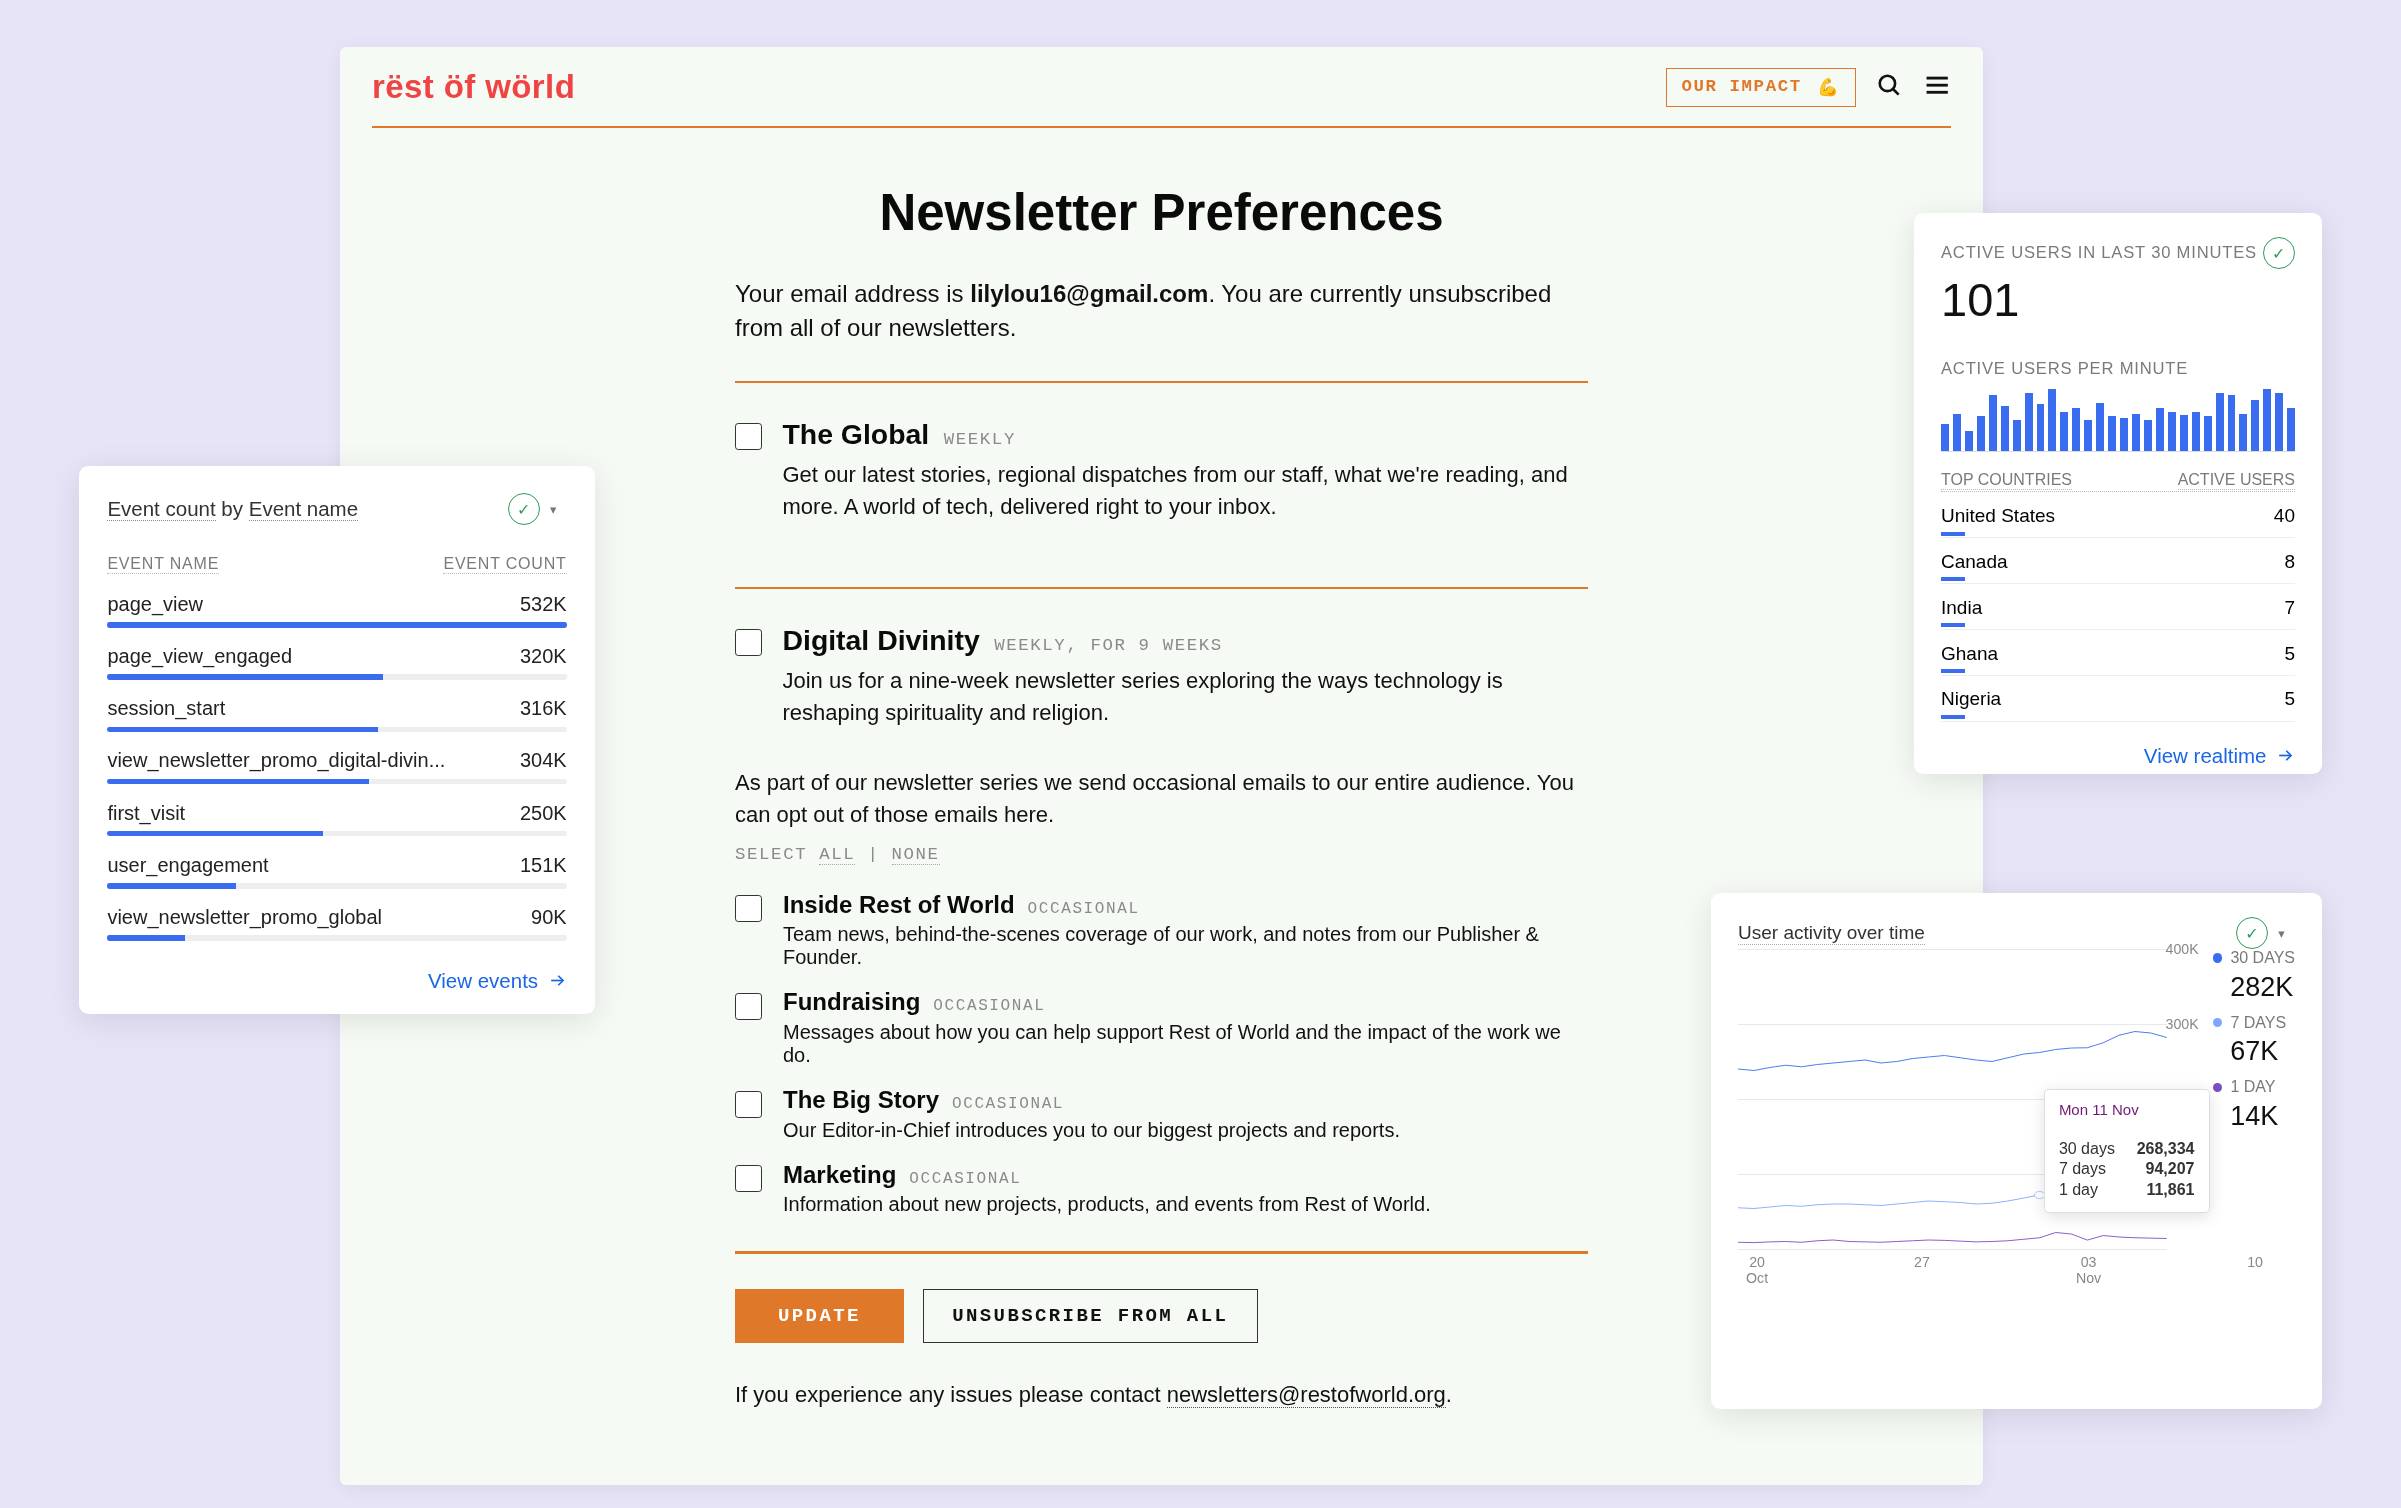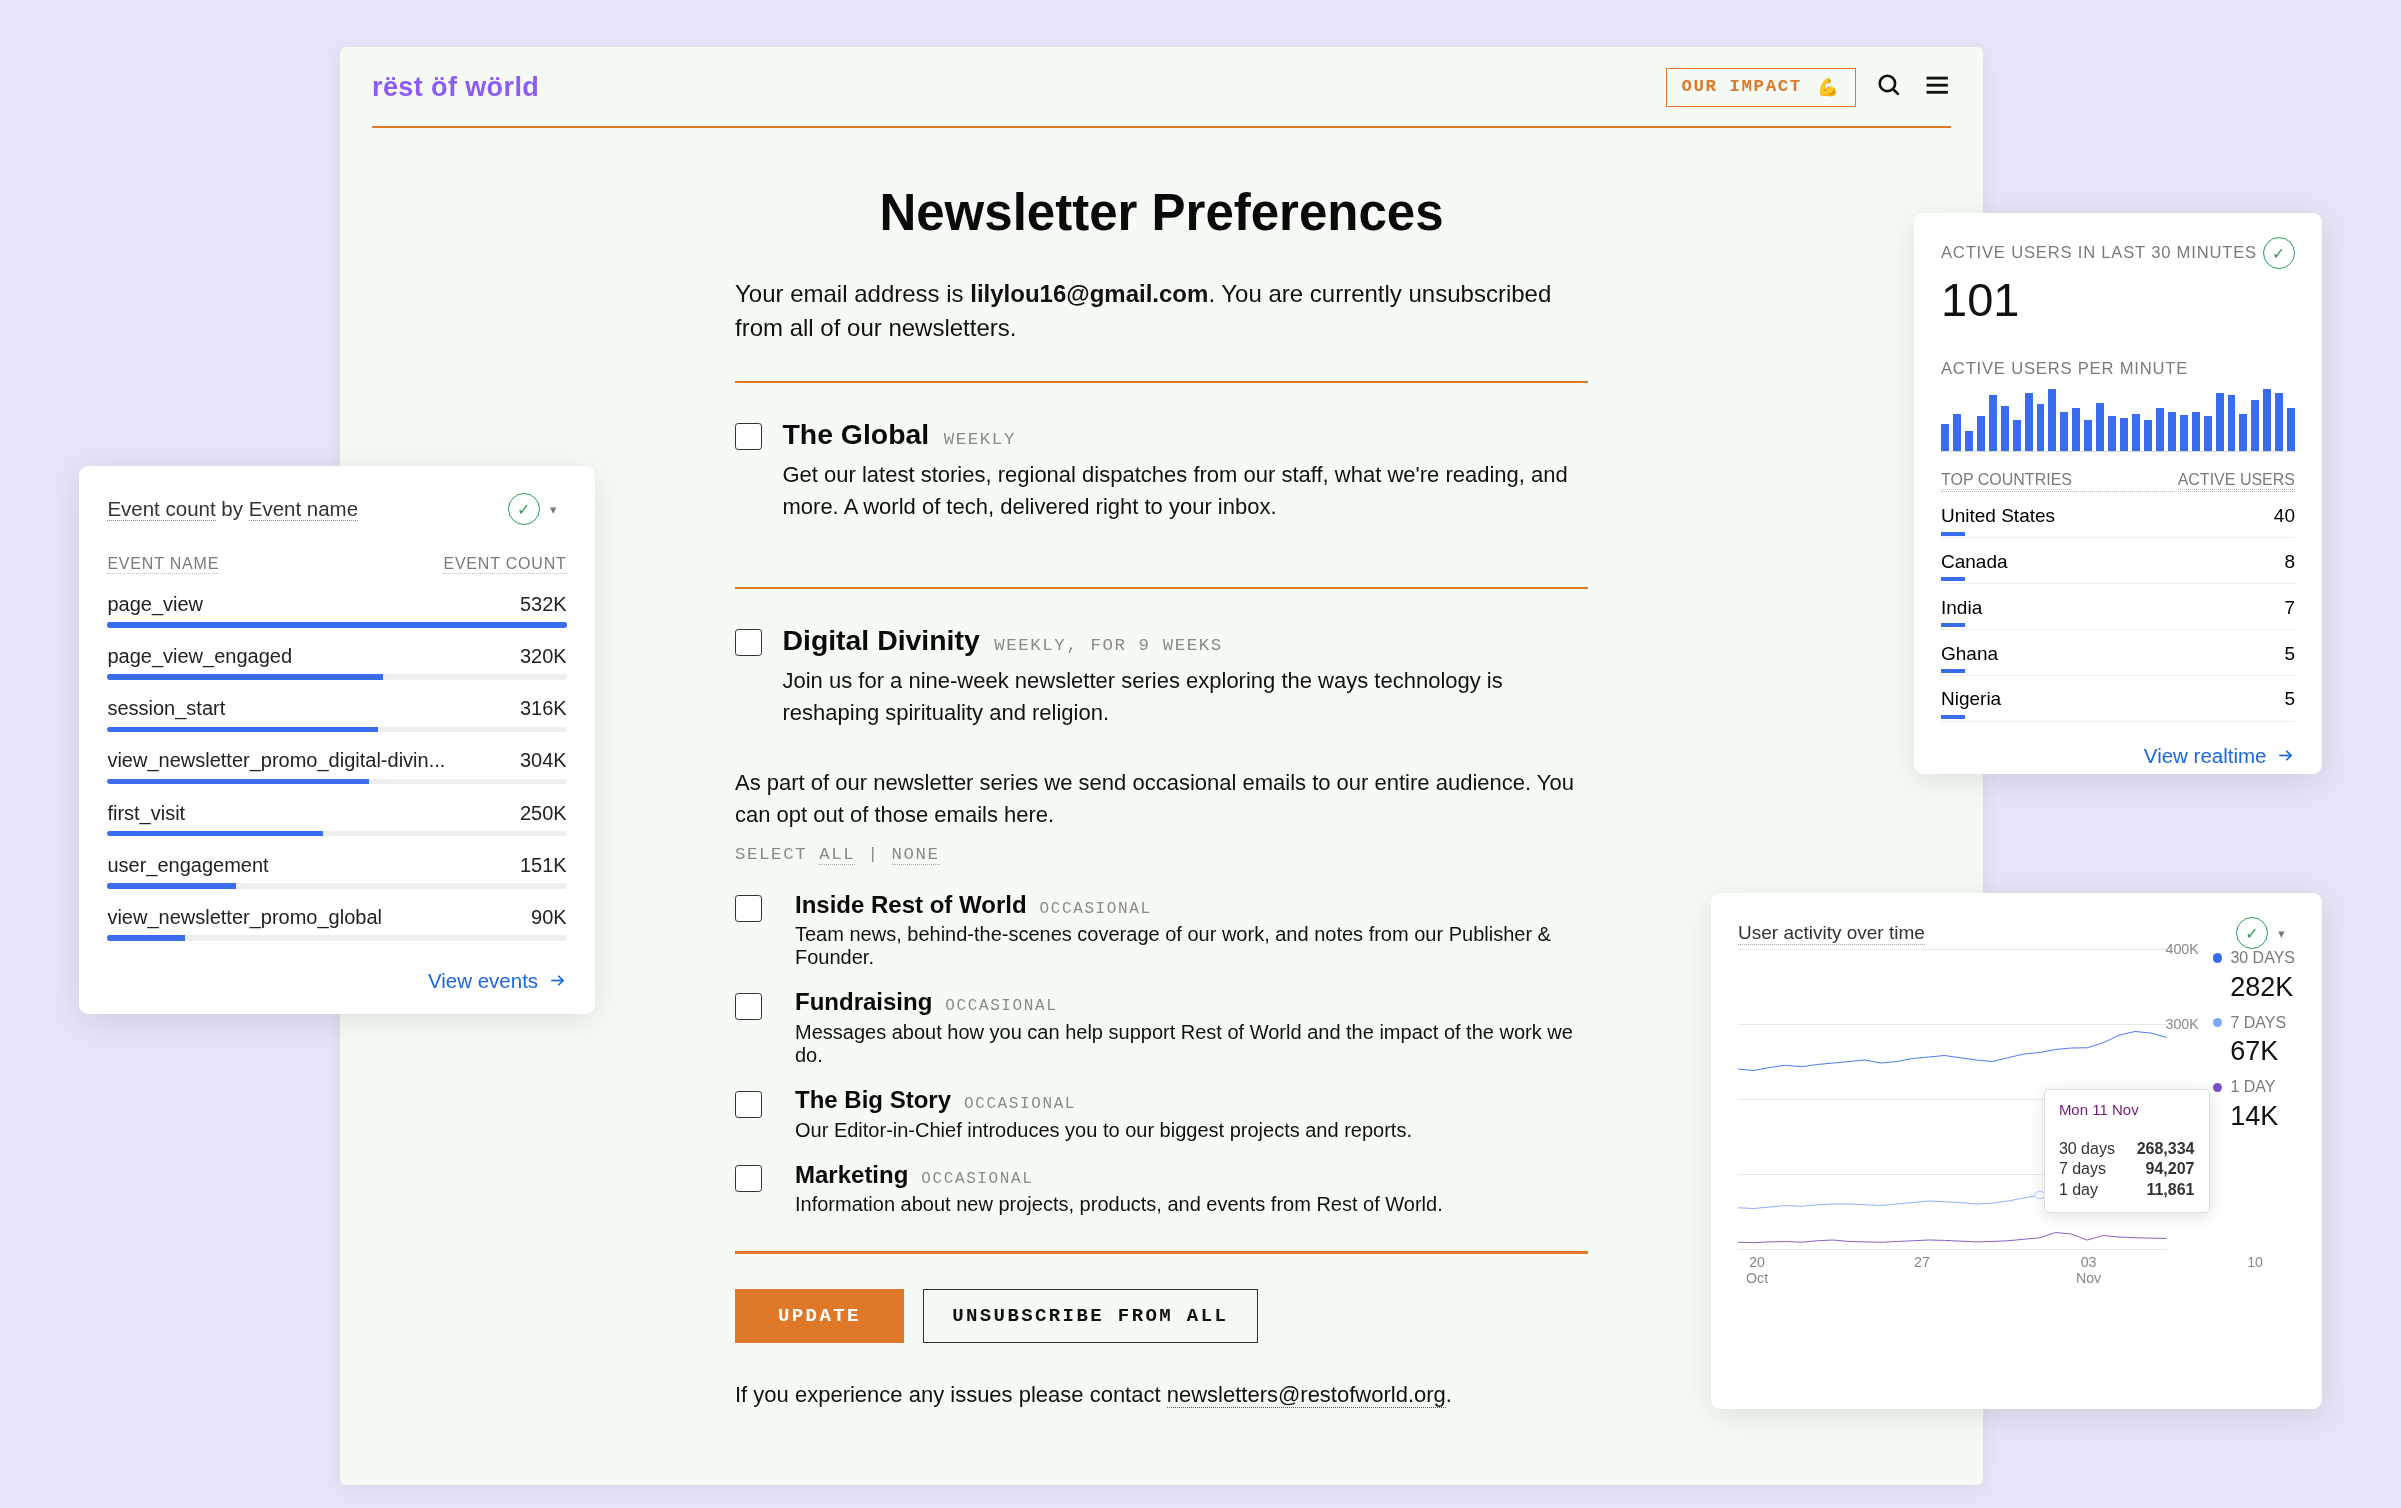--- a/index.html
+++ b/index.html
@@ -25,21 +25,21 @@
     box-shadow: 0 3.2px 19px rgba(0,0,0,0.06);
     padding: 20.5px 32px 0 32px;
   }
   .main-header {
     display: flex;
     justify-content: space-between;
     align-items: center;
     padding-bottom: 19px;
     border-bottom: 2.4px solid #E0782A;
   }
-  .logo { color:#8b5cf6; font-weight:700; font-size:27px; letter-spacing:0.4px;}
+  .logo { color:#ef4444; font-weight:700; font-size:33px; letter-spacing:0.4px;}
   .header-right { display:flex; align-items:center; gap:19px;}
   .impact-btn {
     border:1.6px solid #E0782A; color:#E0782A; background:transparent;
     font-family: "Courier New", monospace; font-weight:700; font-size:17.4px;
     padding:8px 14.2px; letter-spacing:1.6px; display:flex; gap:16px;
     cursor:pointer;
   }
   .impact-btn .flex-emoji{font-size:17.4px;}
   .search-icon, .menu-icon { cursor:pointer; }
   .search-icon svg, .menu-icon svg { width:28.4px; height:28.4px; stroke:#111; }
@@ -60,21 +60,21 @@
   }
   .nl-body .nl-title{font-size:28.4px; font-weight:800; color:#0a0a0a; display:inline;}
   .nl-body .nl-tag{ font-family:"Courier New",monospace; font-size:17.4px; color:#8a8a8a; letter-spacing:1.6px; margin-left:11px; text-transform:uppercase;}
   .nl-body .nl-desc{ font-size:22px; color:#111; line-height:1.45; margin-top:8px;}
 
   .section-heading{font-size:30px; font-weight:800; color:#0a0a0a; margin-top:9.5px;}
   .section-desc{ font-size:22px; color:#111; line-height:1.45; margin:9.5px 0 14.2px 0;}
   .select-row{ font-family:"Courier New",monospace; color:#8a8a8a; font-size:17.4px; letter-spacing:1.6px; text-transform:uppercase; margin-bottom:27px;}
   .select-row .linkish{ color:#8a8a8a; border-bottom:1.6px dotted #aaa; cursor:pointer;}
 
-  .sub-item { display:flex; gap:33px; margin-bottom:19px;}
+  .sub-item { display:flex; gap:21px; margin-bottom:19px;}
   .sub-item .sub-title{font-size:24px; font-weight:800; color:#0a0a0a; display:inline;}
   .sub-item .sub-tag{ font-family:"Courier New",monospace; font-size:16px; color:#8a8a8a; letter-spacing:1.6px; margin-left:9.5px; text-transform:uppercase;}
   .sub-item .sub-desc{font-size:20px; color:#111; margin-top:4.7px;}
 
   .btn-row{ display:flex; gap:19px; }
   .btn-primary{
     background:#E0782A; color:#fff; border:0; font-family:"Courier New",monospace;
     font-size:19px; letter-spacing:2.4px; padding:16px 43px; cursor:pointer; font-weight:700;
   }
   .btn-secondary{

